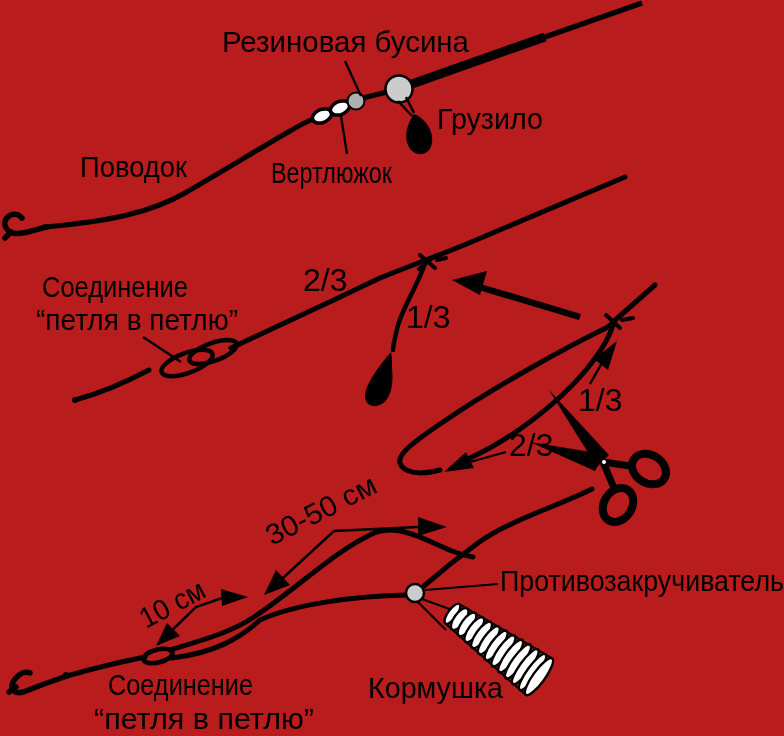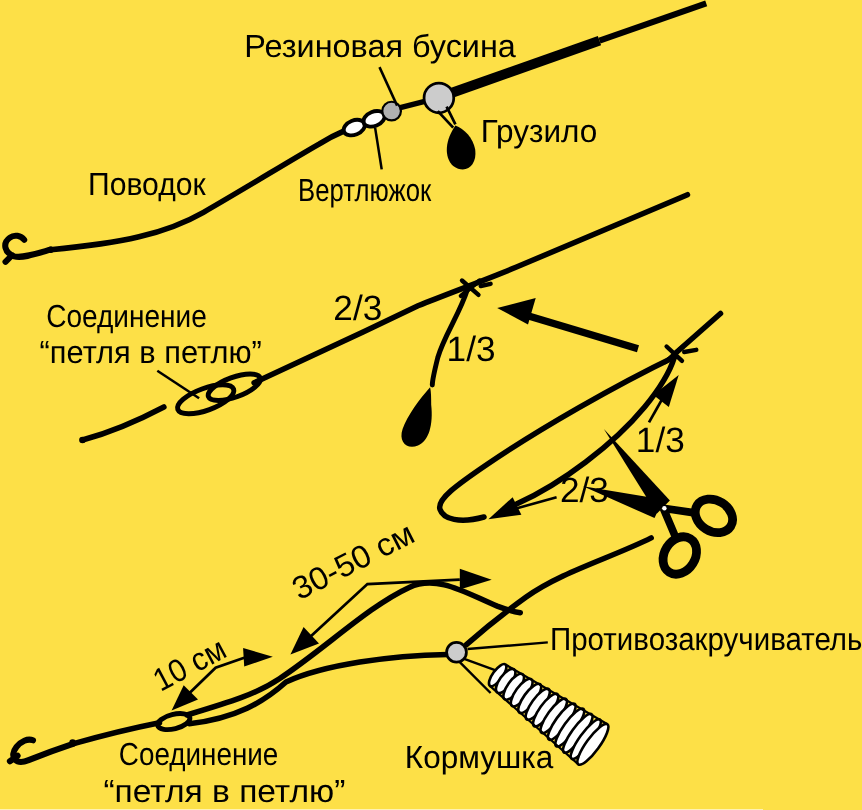--- a/index.html
+++ b/index.html
@@ -1,16 +1,16 @@
 <!DOCTYPE html>
 <html><head>
 <meta charset="utf-8">
 <style>
   html,body{margin:0;padding:0;background:#fff;}
-  .stage{position:relative;width:784px;height:736px;background:#fde047;overflow:hidden;}
+  .stage{position:relative;width:784px;height:736px;background:#b91c1c;overflow:hidden;}
   svg{display:block;}
   text{font-family:"Liberation Sans","DejaVu Sans",sans-serif;fill:#000;}
   .lbl{font-size:29px;}
   .frac{font-size:32px;}
 </style>
 </head>
 <body>
 
 <div class="stage">
 <svg width="784" height="736" viewBox="0 0 784 736" xmlns="http://www.w3.org/2000/svg">

